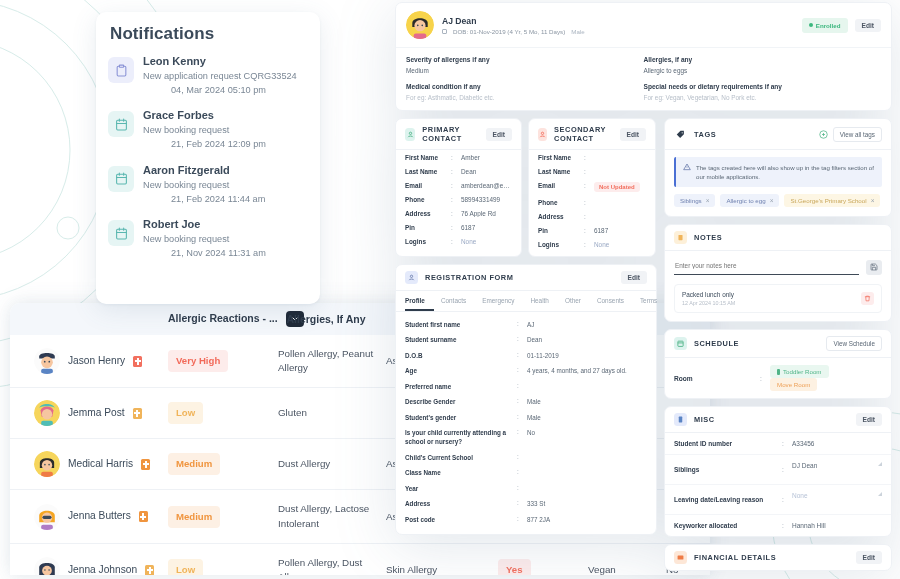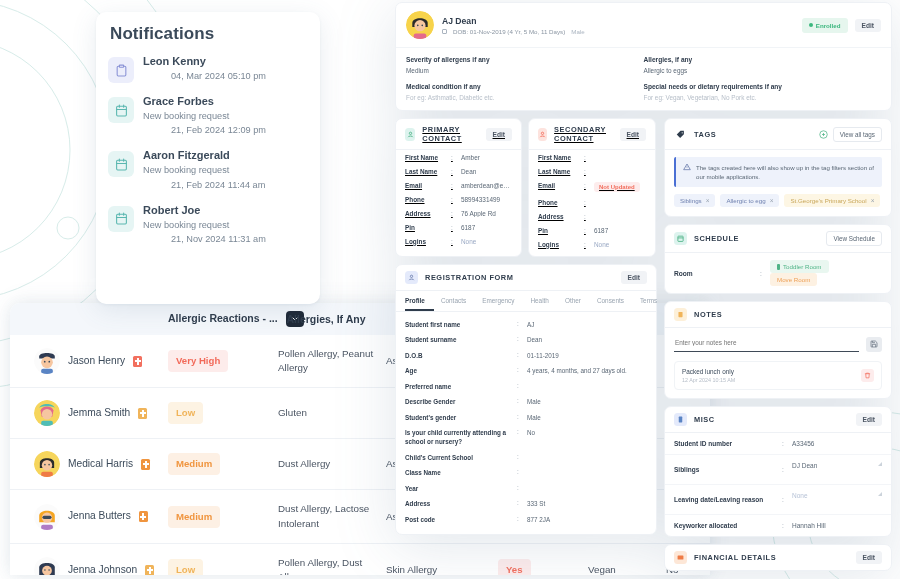--- a/index.html
+++ b/index.html
@@ -121,21 +121,21 @@
     background:#e6f6ee; color:#3bb77e; font-size:6.2px; font-weight:bold;
     padding:4px 7px; border-radius:3px; display:inline-flex; align-items:center; gap:3px;
   }
   .dot-g { width:4px; height:4px; border-radius:50%; background:#3bb77e; display:inline-block; }
   .top-grid { display:grid; grid-template-columns: 1fr 1fr; padding: 8px 10px 9px; row-gap: 9px; }
   .fg-lbl { font-size:6.6px; font-weight:bold; color:#2f3c4c; margin-bottom:4px; }
   .fg-val { font-size:6.4px; color:#5a6775; }
   .fg-val.muted { color:#b6bec8; }
 
   
-  .row2 { display:flex; gap:6px;text-decoration:underline; }
+  .row2 { display:flex; gap:6px; }
   .kv { display:flex; align-items:flex-start; padding: 3.5px 9px; font-size:6.4px; }
   .kv .k { width: 46px; font-weight:bold; color:#2f3c4c; flex:0 0 46px; }
   .kv .sep { width: 10px; color:#9aa5b1; flex:0 0 10px; }
   .kv .v { color:#5a6775; overflow:hidden; text-overflow:ellipsis; white-space:nowrap; }
   .kv .v.none { color:#9aa9c4; }
   .tag-notupd { background:#fdecec; color:#f2705f; padding:2px 5px; border-radius:3px; font-weight:bold; font-size:6px; }
 
   
   .tabs { display:flex; gap:0; padding: 0 9px; border-bottom:1px solid #eef1f5; }
   .tab { font-size:6.4px; color:#9aa5b1; padding: 6px 9px 5px 0; margin-right:7px; white-space:nowrap; cursor:pointer; }
@@ -213,20 +213,21 @@
 
       <div class="notif-item">
         <div class="notif-ico purple">
           <svg width="13" height="13" viewBox="0 0 24 24" fill="none" stroke="#8a93d6" stroke-width="2" stroke-linecap="round" stroke-linejoin="round">
               <path d="M16 4h2a2 2 0 0 1 2 2v14a2 2 0 0 1-2 2H6a2 2 0 0 1-2-2V6a2 2 0 0 1 2-2h2"></path>
               <rect x="8" y="2" width="8" height="4" rx="1"></rect>
             </svg>
         </div>
         <div class="notif-body">
           <div class="notif-name">Leon Kenny</div>
+          <div class="notif-msg">New application request CQRG33524</div>
           <div class="notif-date">04, Mar 2024 05:10 pm</div>
         </div>
       </div>
 
       <div class="notif-item">
         <div class="notif-ico teal">
           <svg width="13" height="13" viewBox="0 0 24 24" fill="none" stroke="#5ab7b0" stroke-width="2" stroke-linecap="round">
               <rect x="3" y="4" width="18" height="18" rx="2"></rect>
               <path d="M3 10h18M8 2v4M16 2v4"></path>
             </svg>
@@ -322,21 +323,21 @@
             <div class="namecell">
               <span class="avatar">
                 <svg width="26" height="26" viewBox="0 0 40 40">
                     <circle cx="20" cy="20" r="20" fill="#f6d55c"></circle>
                     <path d="M10 16c2-8 18-8 20 0l-2 10H12z" fill="#e46a8b"></path>
                     <circle cx="20" cy="22" r="8" fill="#f6c6a0"></circle>
                     <path d="M8 12c3-8 21-8 24 0-4-3-20-3-24 0z" fill="#4fbdb6"></path>
                     <rect x="11" y="32" width="18" height="8" rx="3" fill="#4fbdb6"></rect>
                   </svg>
               </span>
-              <span class="nm">Jemma Smith</span>
+              <span class="nm">Jemma Post</span>
               <span class="med-ico" style="background:#f0b45a"></span>
             </div>
           </td>
           <td><span class="pill pill-low">Low</span></td>
           <td>Gluten</td>
           <td></td>
           <td></td>
           <td></td>
           <td></td>
         </tr>
@@ -722,20 +723,53 @@
             <span class="chip yellow">
                 <span>St.George's Primary School</span>
                 <span class="x">×</span>
               </span>
           </div>
         </div>
 
         <div class="dcard">
           <div class="dcard-hd">
             <div class="hd-left">
+              <span class="hd-ico" style="background:#fdf0d9">
+                <svg width="7" height="7" viewBox="0 0 24 24" fill="#f0b45a">
+                    <rect x="5" y="3" width="14" height="18" rx="2"></rect>
+                  </svg>
+              </span>
+              <span class="hd-txt">NOTES</span>
+            </div>
+          </div>
+          <div class="note-input-wrap">
+            <input class="note-input" type="text" placeholder="Enter your notes here" style="">
+            <span class="note-send">
+              <svg width="8" height="8" viewBox="0 0 24 24" fill="none" stroke="#5a6775" stroke-width="2">
+                  <path d="M19 21H5a2 2 0 0 1-2-2V5a2 2 0 0 1 2-2h11l5 5v11a2 2 0 0 1-2 2z"></path>
+                  <path d="M17 21v-8H7v8M7 3v5h8"></path>
+                </svg>
+            </span>
+          </div>
+          <div class="note-item">
+            <div>
+              <div class="note-txt">Packed lunch only</div>
+              <div class="note-time">12 Apr 2024 10:15 AM</div>
+            </div>
+            <span class="trash">
+              <svg width="7" height="7" viewBox="0 0 24 24" fill="none" stroke="#f2705f" stroke-width="2.5">
+                  <path d="M3 6h18M8 6V4h8v2M6 6l1 14h10l1-14"></path>
+                </svg>
+            </span>
+          </div>
+        </div>
+
+        <div class="dcard">
+          <div class="dcard-hd">
+            <div class="hd-left">
               <span class="hd-ico" style="background:#ddf3ee">
                 <svg width="7" height="7" viewBox="0 0 24 24" fill="none" stroke="#4fb487" stroke-width="3">
                     <rect x="3" y="4" width="18" height="18" rx="2"></rect>
                     <path d="M3 10h18"></path>
                   </svg>
               </span>
               <span class="hd-txt">SCHEDULE</span>
             </div>
             <button class="btn-ghost">View Schedule</button>
           </div>
@@ -750,53 +784,20 @@
               <span class="room-chip orange">
                   <span>Move Room</span>
                 </span>
             </span>
           </div>
         </div>
 
         <div class="dcard">
           <div class="dcard-hd">
             <div class="hd-left">
-              <span class="hd-ico" style="background:#fdf0d9">
-                <svg width="7" height="7" viewBox="0 0 24 24" fill="#f0b45a">
-                    <rect x="5" y="3" width="14" height="18" rx="2"></rect>
-                  </svg>
-              </span>
-              <span class="hd-txt">NOTES</span>
-            </div>
-          </div>
-          <div class="note-input-wrap">
-            <input class="note-input" type="text" placeholder="Enter your notes here" style="">
-            <span class="note-send">
-              <svg width="8" height="8" viewBox="0 0 24 24" fill="none" stroke="#5a6775" stroke-width="2">
-                  <path d="M19 21H5a2 2 0 0 1-2-2V5a2 2 0 0 1 2-2h11l5 5v11a2 2 0 0 1-2 2z"></path>
-                  <path d="M17 21v-8H7v8M7 3v5h8"></path>
-                </svg>
-            </span>
-          </div>
-          <div class="note-item">
-            <div>
-              <div class="note-txt">Packed lunch only</div>
-              <div class="note-time">12 Apr 2024 10:15 AM</div>
-            </div>
-            <span class="trash">
-              <svg width="7" height="7" viewBox="0 0 24 24" fill="none" stroke="#f2705f" stroke-width="2.5">
-                  <path d="M3 6h18M8 6V4h8v2M6 6l1 14h10l1-14"></path>
-                </svg>
-            </span>
-          </div>
-        </div>
-
-        <div class="dcard">
-          <div class="dcard-hd">
-            <div class="hd-left">
               <span class="hd-ico" style="background:#e4eafb">
                 <svg width="7" height="7" viewBox="0 0 24 24" fill="#5a84c4">
                     <rect x="6" y="2" width="12" height="20" rx="2"></rect>
                   </svg>
               </span>
               <span class="hd-txt">MISC</span>
             </div>
             <button class="btn-edit">Edit</button>
           </div>
           <div class="misc-row">

